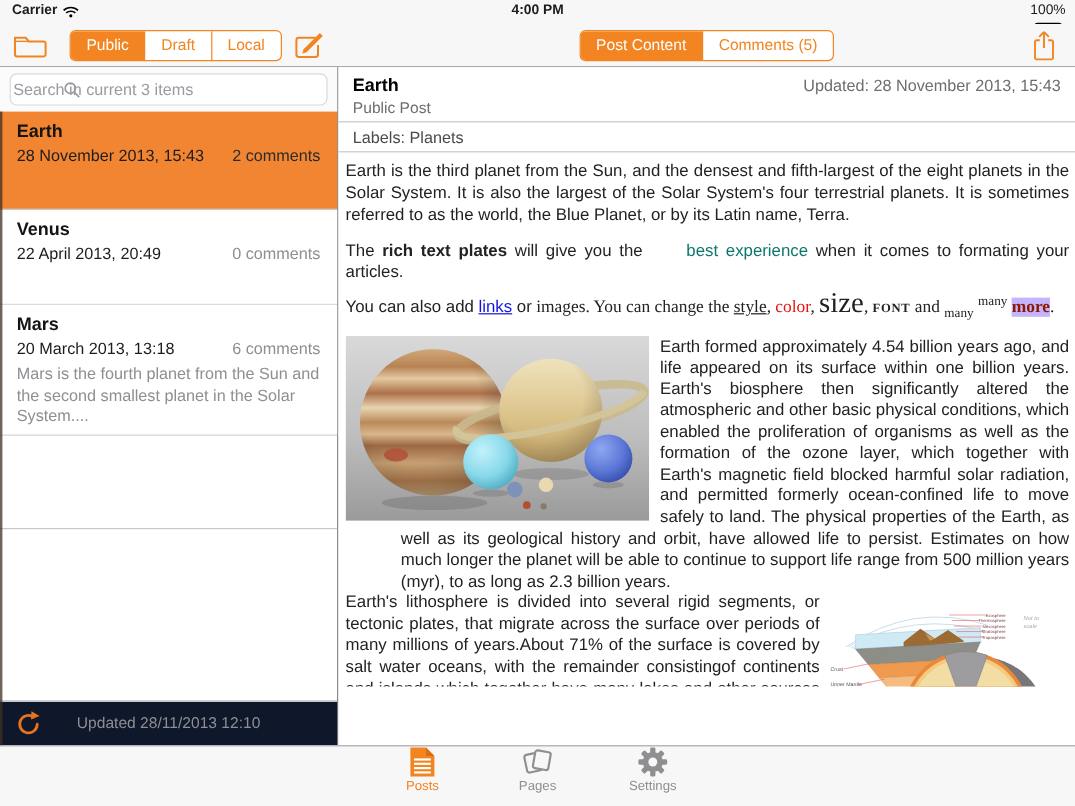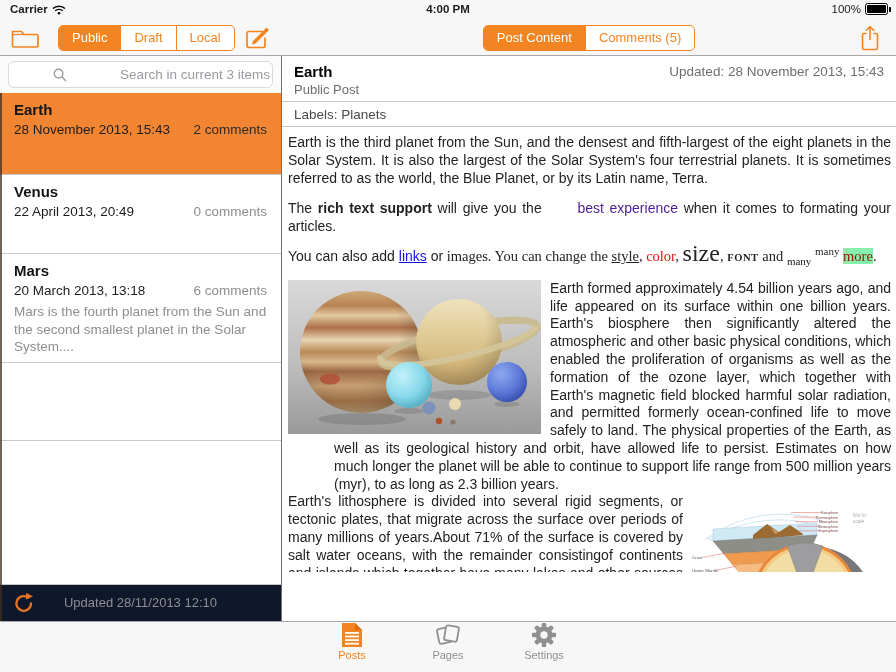--- a/index.html
+++ b/index.html
@@ -2,21 +2,21 @@
 <html><head>
 <meta charset="utf-8">
 <style>
   html,body{margin:0;padding:0;background:#e8e8e8;}
   .screen{position:relative;width:896px;height:672px;background:#fff;overflow:hidden;
     font-family:"Liberation Sans",sans-serif;color:#1c1c1e;-webkit-font-smoothing:antialiased;}
   
   .statusbar{position:absolute;top:0;left:0;right:0;height:20px;background:#f7f7f7;font-size:11.5px;}
   .sb-carrier{position:absolute;left:10px;top:3px;display:flex;align-items:center;gap:4px;font-weight:600;}
   .sb-time{position:absolute;left:0;right:0;top:3px;text-align:center;font-weight:600;}
-  .sb-batt{position:absolute;right:8px;top:3px;display:flex;align-items:center;gap:4px;}
+  .sb-batt{position:absolute;right:8px;top:3px;display:flex;align-items:center;gap:4px;flex-direction:column;}
   .batt-body{position:relative;width:21px;height:10px;border:1px solid #000;border-radius:2.5px;}
   .batt-fill{position:absolute;inset:1px;background:#000;border-radius:1px;}
   .batt-tip{position:absolute;right:-3.5px;top:2.5px;width:2px;height:5px;background:#000;border-radius:0 1px 1px 0;}
   
   .navbar{position:absolute;top:20px;left:0;right:0;height:35px;background:#f7f7f7;border-bottom:1px solid #a8a8ac;}
   .nav-left{position:absolute;left:0;top:0;bottom:0;width:281px;display:flex;align-items:center;padding:0 10px;box-sizing:border-box;}
   .nav-right{position:absolute;left:282px;top:0;bottom:0;right:0;display:flex;align-items:center;justify-content:center;}
   .seg{display:inline-flex;border:1px solid #F28522;border-radius:5px;overflow:hidden;background:#fff;height:26px;box-sizing:border-box;}
   .seg button{appearance:none;border:none;background:transparent;color:#F28522;font-size:13px;
     font-family:inherit;padding:0 13px;cursor:pointer;border-left:1px solid #F28522;line-height:24px;}
@@ -25,21 +25,21 @@
   .nav-left .seg{margin-left:18px;}
   .icon-btn{background:none;border:none;padding:0;cursor:pointer;display:flex;align-items:center;}
   .compose-btn{margin-left:auto;}
   .share-btn{position:absolute;right:13px;top:4px;}
   
   .sidebar{position:absolute;top:56px;left:0;width:281px;bottom:51px;background:#fff;border-right:1px solid #707074;box-sizing:content-box;}
   .edge-shadow{position:absolute;left:0;top:37px;bottom:0;width:2px;background:rgba(64,48,34,.75);z-index:6;}
   .search-wrap{position:relative;height:37px;background:#fbfbfb;padding:5px 8px;box-sizing:border-box;}
   .search-field{position:relative;height:27px;}
   .search-field input{width:100%;height:27px;box-sizing:border-box;border:1px solid #d9d9de;border-radius:6px;
-    background:#fff;text-align:right;font-size:13.5px;font-family:inherit;color:#333;outline:none;}
+    background:#fff;text-align:left;font-size:13.5px;font-family:inherit;color:#333;outline:none;}
   .search-field input::placeholder{color:#9a9aa0;}
   .search-field svg{position:absolute;left:calc(50% - 88px);top:7px;}
   .post-item{position:relative;padding:8px 14px 6px;box-sizing:border-box;cursor:pointer;background:#fff;}
   .post-item.selected{background:#F28532;}
   .post-item .pi-title{font-size:15px;font-weight:700;color:#141414;margin:0 0 4px;}
   .pi-row{display:flex;font-size:13.5px;color:#1d1d1f;}
   .pi-comments{margin-left:auto;color:#8e8e93;}
   .post-item.selected .pi-comments{color:#2b2b2b;}
   .pi-preview{font-size:13.5px;color:#8e8e93;line-height:1.3;margin-top:5px;}
   .sep{height:1px;background:#c8c7cc;}
@@ -54,28 +54,28 @@
   .ph-sub{font-size:13px;color:#6d6d72;margin-top:2px;}
   .ph-dates{margin-left:auto;text-align:right;font-size:13.5px;color:#6d6d72;line-height:1.35;}
   .labels-row{padding:5px 12px;font-size:13.5px;color:#4a4a4e;border-bottom:1px solid #c8c7cc;height:25px;box-sizing:border-box;}
   .article{position:relative;padding:7px 5px 0 6px;height:438px;overflow:hidden;
     font-size:14px;line-height:17.8px;text-align:justify;color:#222;}
   .article p{margin:0;}
   .p2{margin-top:13px !important;}
   .p3{margin-top:7px !important;}
   .serif{font-family:"Liberation Serif",serif;font-size:14.5px;}
   .w-link{color:#1414e0;text-decoration:underline;cursor:pointer;}
-  .w-green{color:#4c1d95;margin-left:30px;}
+  .w-green{color:#0f766e;margin-left:30px;}
   .w-style{text-decoration:underline;}
   .w-red{color:#e81212;}
   .w-size{font-size:24px;line-height:18px;}
   .w-font{font-weight:700;font-size:10.5px;letter-spacing:.6px;}
   .w-sub{font-size:11px;vertical-align:-4px;}
   .w-sup{font-size:11px;vertical-align:6px;}
-  .w-mark{background:#86efac;color:#8b1a00;}
+  .w-mark{background:#c4b5fd;color:#8b1a00;font-weight:bold;}
   .fig-planets{float:left;width:253px;height:154px;margin:9px 9px 4px 0;}
   .fig-interior{float:right;width:200px;height:160px;margin:2px 0 0 8px;}
   .p4{margin-top:9px !important;padding-left:46px;}
   .big-run{font-size:17.5px;line-height:23px;}
   
   .tabbar{position:absolute;left:0;right:0;bottom:0;height:50px;background:#f7f7f7;border-top:1px solid #a8a8ac;}
   .tab-items{position:absolute;left:50%;transform:translateX(-50%);top:0;display:flex;}
   .tab-item{width:96px;height:50px;display:flex;flex-direction:column;align-items:center;gap:1px;cursor:pointer;}
   .tab-item .tl{font-size:11px;color:#8f8f92;}
   .tab-item.active .tl{color:#F28522;}
@@ -199,21 +199,21 @@
       </div>
       <div class="ph-dates">
         <div>Updated: 28 November 2013, 15:43</div>
       </div>
     </div>
     <div class="labels-row">Labels: Planets</div>
 
     <div class="article">
       <p>Earth is the third planet from the Sun, and the densest and fifth-largest of the eight planets in the Solar System. It is also the largest of the Solar System's four terrestrial planets. It is sometimes referred to as the world, the Blue Planet, or by its Latin name, Terra.</p>
 
-      <p class="p2"><span>The </span><b>rich text support</b><span> will give you the </span><span class="w-green">best experience</span><span> when it comes to formating your articles.</span></p>
+      <p class="p2"><span>The </span><b>rich text plates</b><span> will give you the </span><span class="w-green">best experience</span><span> when it comes to formating your articles.</span></p>
 
       <p class="p3"><span>You can also add </span><span class="w-link">links</span><span> or</span><span class="serif"> images. You can change the </span><span class="serif w-style">style</span><span class="serif">, </span><span class="serif w-red">color</span><span class="serif">, </span><span class="serif w-size">size</span><span class="serif">, </span><span class="serif w-font">FONT</span><span class="serif"> and </span><span class="serif w-sub">many</span><span class="serif"> </span><span class="serif w-sup">many</span><span class="serif"> </span><span class="serif w-mark">more</span><span class="serif">.</span></p>
 
       <div class="fig-planets">
         <svg width="253" height="154" viewBox="0 0 253 154">
           <defs>
             <linearGradient id="bgG" x1="0" y1="0" x2="0" y2="1">
               <stop offset="0" stop-color="#d9d9d9"></stop>
                 <stop offset=".55" stop-color="#bdbdbd"></stop>
                 <stop offset="1" stop-color="#9a9a9a"></stop>

